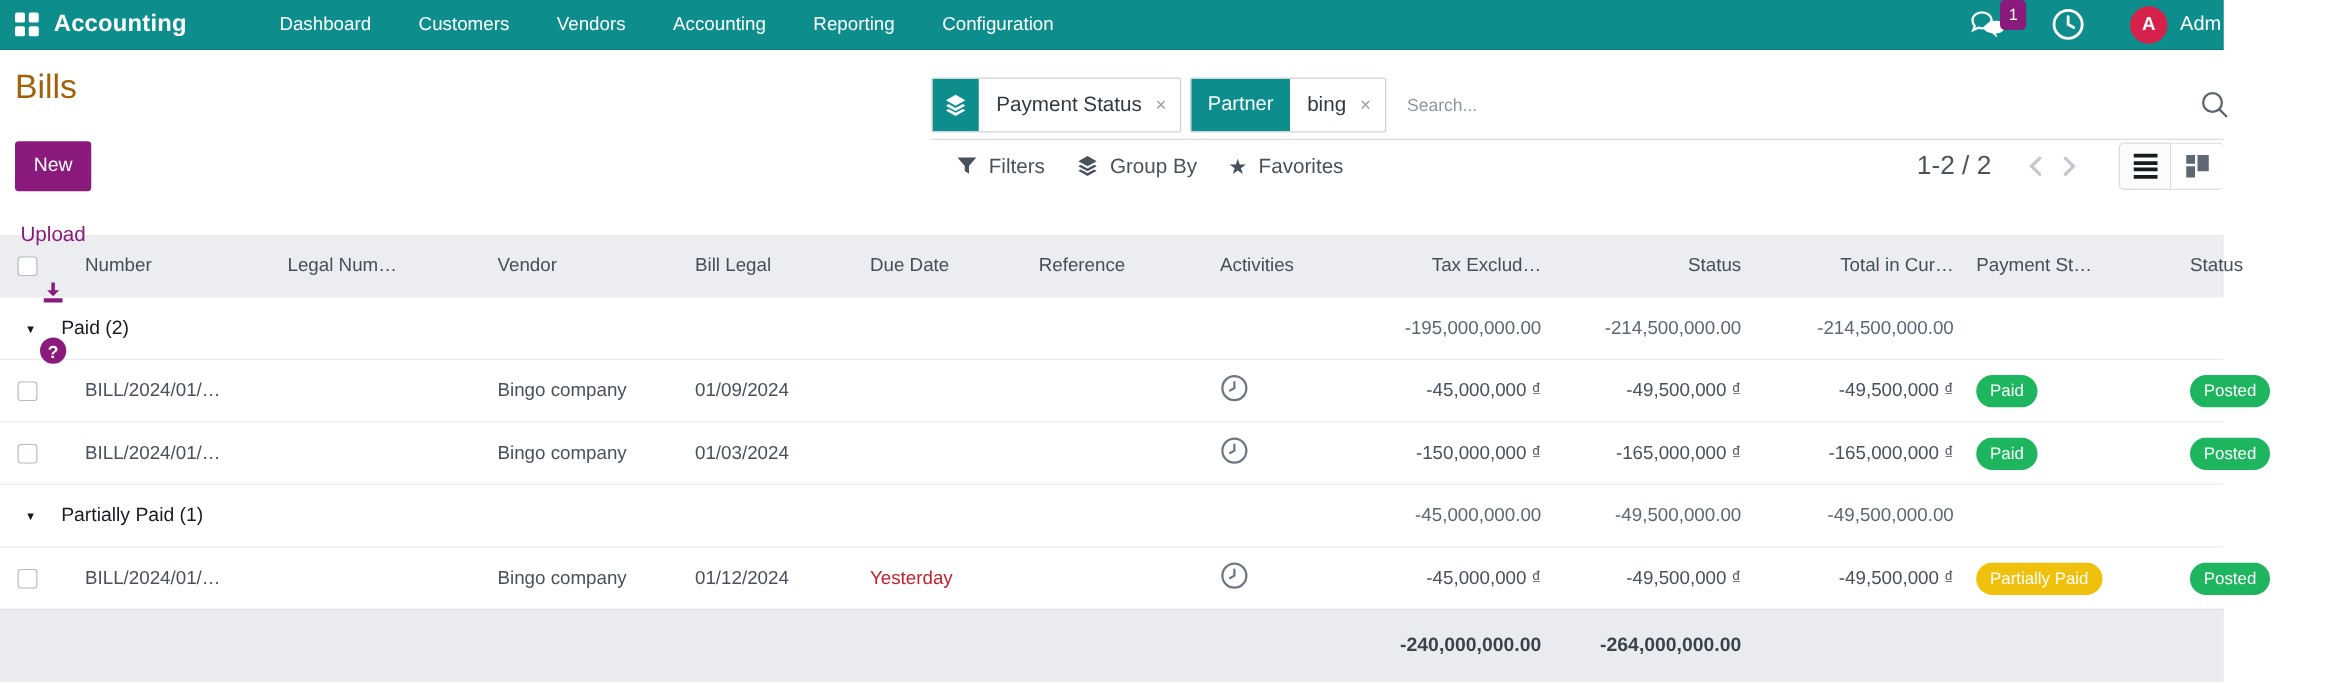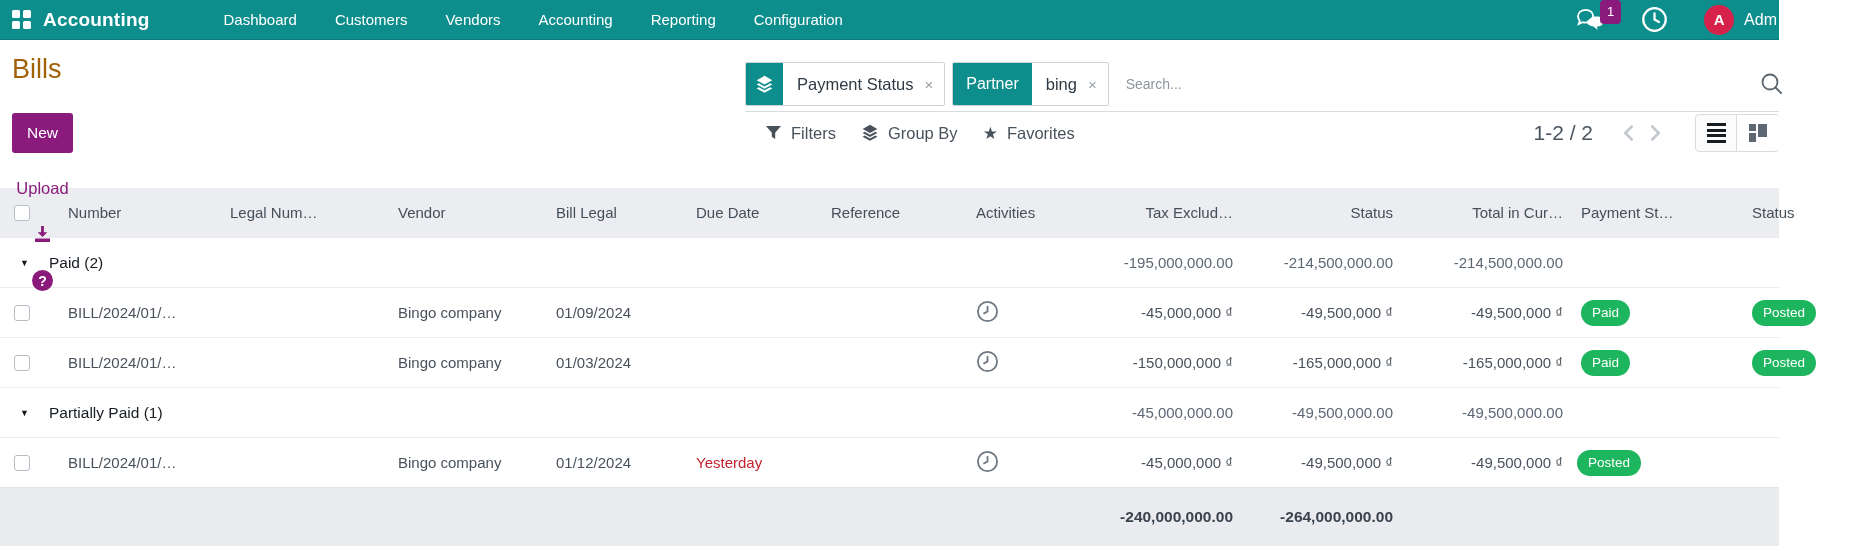--- a/index.html
+++ b/index.html
@@ -361,20 +361,23 @@
       <div class="cell"></div>
       <div class="cell">
         <svg width="23" height="23" viewBox="0 0 24 24">
           <circle cx="12" cy="12" r="10" fill="none" stroke="#6f7882" stroke-width="1.9"></circle>
           <path d="M12 7v5l-3.6 2" fill="none" stroke="#6f7882" stroke-width="1.9" stroke-linecap="round"></path>
         </svg>
       </div>
       <div class="cell num">-45,000,000 ₫</div>
       <div class="cell num">-49,500,000 ₫</div>
       <div class="cell num">-49,500,000 ₫</div>
+      <div class="cell">
+        <span class="badge yellow">Partially Paid</span>
+      </div>
       <div class="cell c-status">
         <span class="badge green">Posted</span>
       </div>
       <div class="cell"></div>
     </div>
 
     <div class="trow tfoot">
       <div class="cell"></div>
         <div class="cell"></div>
         <div class="cell"></div>

